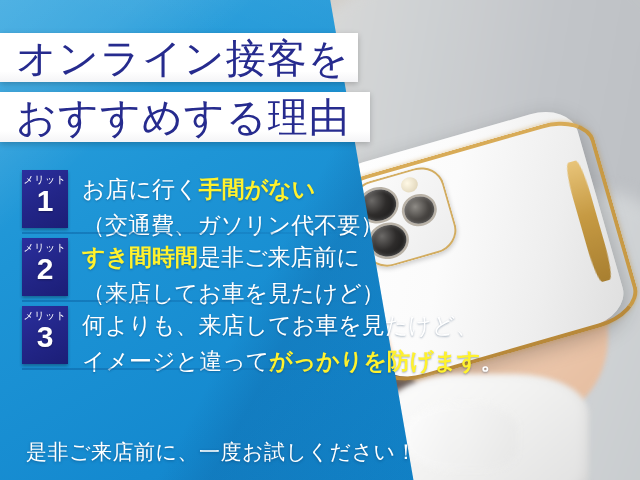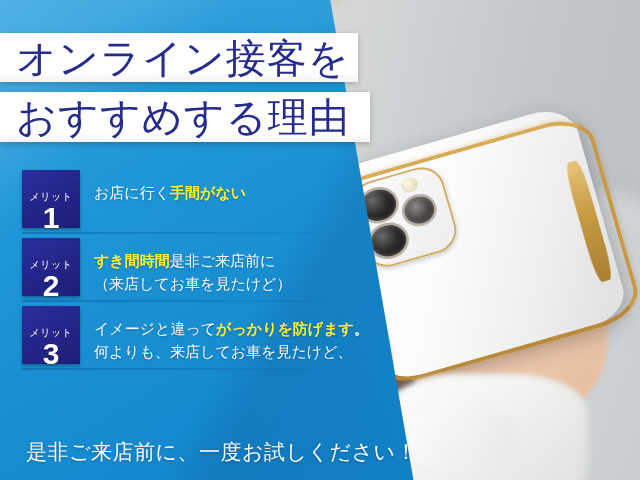--- a/index.html
+++ b/index.html
@@ -267,29 +267,29 @@
     content: "";
     position: absolute;
     left: 0;
     bottom: 4px;
     width: 330px;
     height: 2px;
     background: linear-gradient(90deg, rgba(10,95,160,.55), rgba(10,95,160,.18) 80%, rgba(10,95,160,0));
   }
   .badge {
     flex: 0 0 auto;
-    width: 58px;
+    width: 46px;
     height: 58px;
     background: linear-gradient(150deg, #2b2f9e 0%, #232689 48%, #1b1e77 100%);
     box-shadow: 0 2px 3px rgba(0,0,0,.3);
     display: flex;
     flex-direction: column;
     align-items: center;
     justify-content: flex-start;
-    padding-top: 22px;
+    padding-top: 5px;
     box-sizing: border-box;
   }
   .badge-label {
     color: #ffffff;
     font-size: 10px;
     letter-spacing: .5px;
     line-height: 1;
     font-weight: 400;
   }
   .badge-num {
@@ -297,25 +297,24 @@
     font-size: 30px;
     font-weight: 700;
     line-height: 1;
     margin-top: 1px;
     text-shadow: 0 1px 2px rgba(0,0,0,.3);
   }
   .merit-text {
     margin-left: 14px;
     padding-top: 2px;
     color: #ffffff;
-    font-size: 15px;
+    font-size: 23px;
     line-height: 1.55;
     white-space: nowrap;
     text-shadow: 0 1px 2px rgba(0,40,80,.35);
-    margin-top: 9px;
   }
   .merit-text .hl {
     color: #fff22d;
     font-weight: 700;
   }
   .merit-text .bold {
     font-weight: 700;
   }
   .merit-line { display: block; }
 
@@ -378,42 +377,43 @@
 
   <div class="merits">
 
     <div class="merit-row">
       <div class="badge">
         <div class="badge-label">メリット</div>
         <div class="badge-num">1</div>
       </div>
       <div class="merit-text">
         <span class="merit-line"><span>お店に行く</span><span class="hl">手間がない</span></span>
+        <span class="merit-line">（交通費、ガソリン代不要）</span>
       </div>
     </div>
 
     <div class="merit-row">
       <div class="badge">
         <div class="badge-label">メリット</div>
         <div class="badge-num">2</div>
       </div>
       <div class="merit-text">
         <span class="merit-line"><span class="hl">すき間時間</span><span>是非ご来店前に</span></span>
         <span class="merit-line">（来店してお車を見たけど）</span>
       </div>
     </div>
 
     <div class="merit-row">
       <div class="badge">
         <div class="badge-label">メリット</div>
         <div class="badge-num">3</div>
       </div>
       <div class="merit-text">
+        <span class="merit-line">何よりも、来店してお車を見たけど、</span>
         <span class="merit-line"><span>イメージと違って</span><span class="hl">がっかりを防げます</span><span class="bold">。</span></span>
-        <span class="merit-line">何よりも、来店してお車を見たけど、</span>
       </div>
     </div>
 
   </div>
 
   <div class="footer">是非ご来店前に、一度お試しください！</div>
 
 </div>
 
 </body></html>

